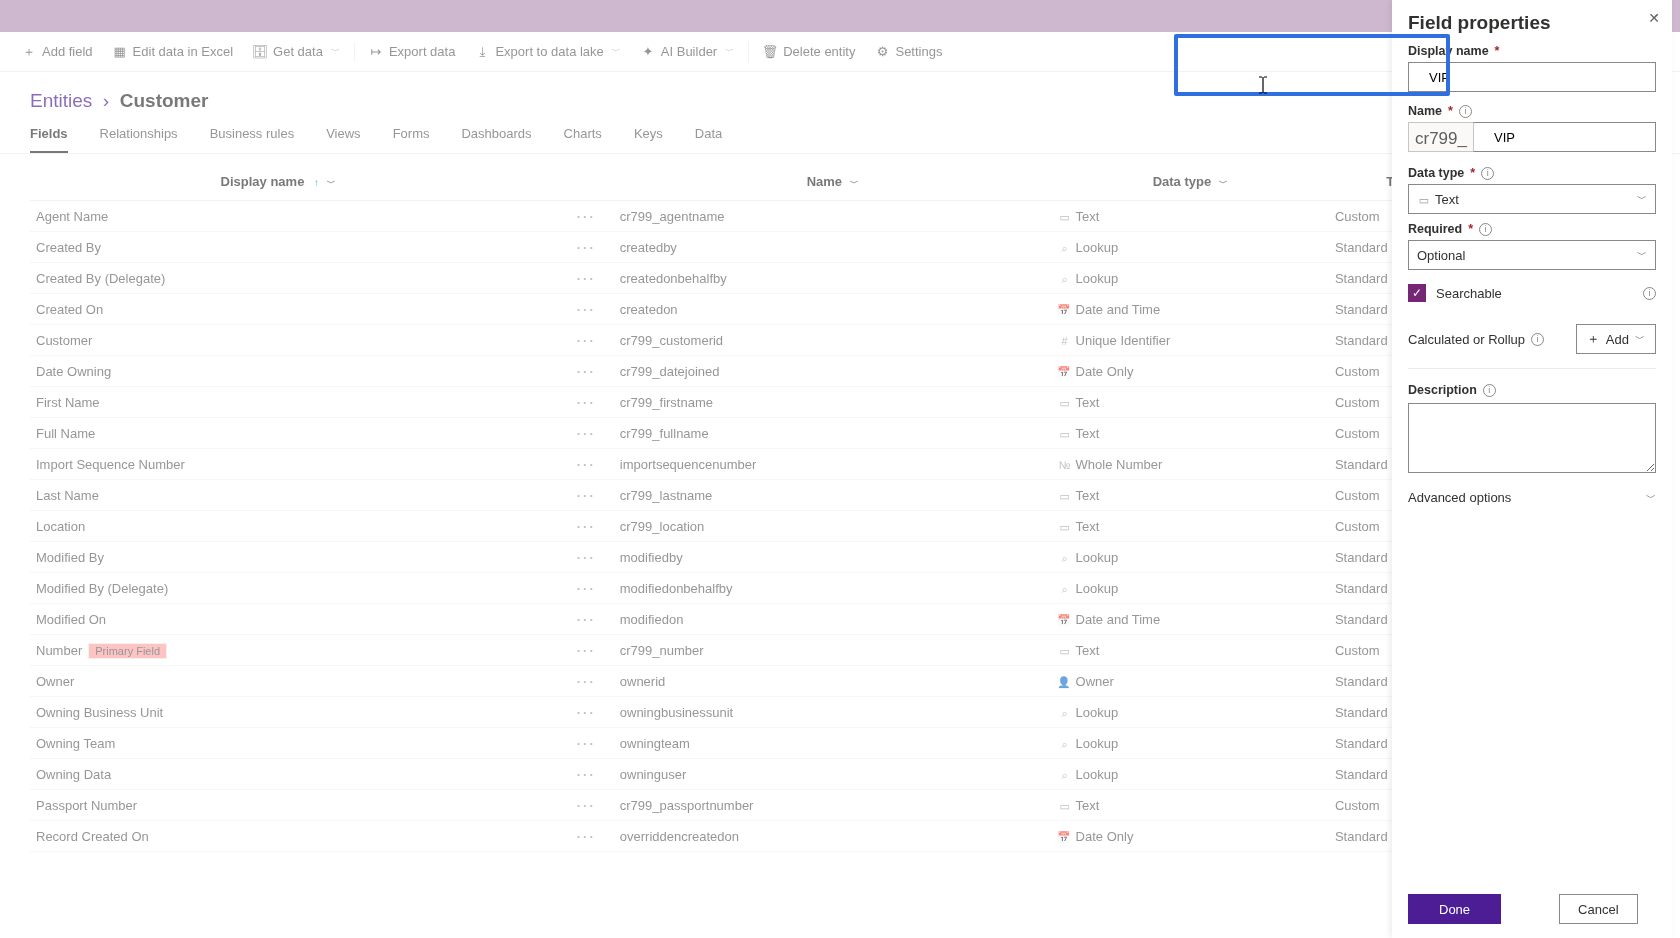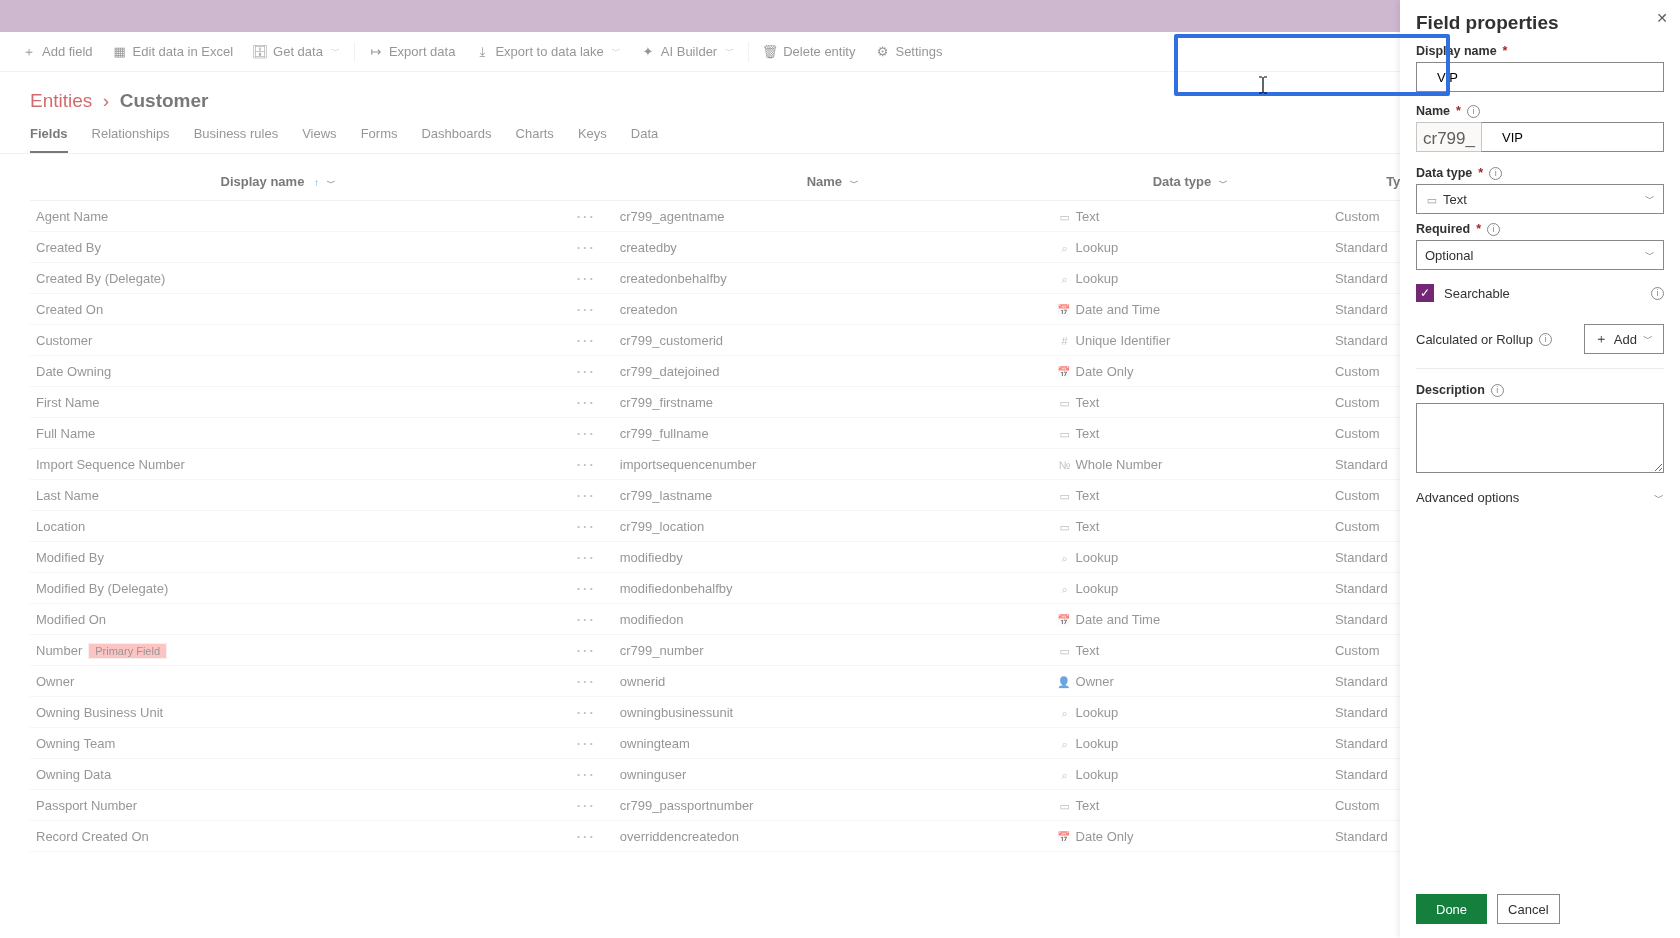--- a/index.html
+++ b/index.html
@@ -10,63 +10,63 @@
   .appbar .env-text { line-height:12px; }
   
   .cmdbar { height:40px; border-bottom:1px solid #edebe9; display:flex; align-items:center; padding:0 14px; gap:4px; font-size:13px; color:#605e5c; background:#fff;}
   .cmd-btn { display:flex; align-items:center; gap:6px; padding:4px 8px; border-radius:2px; cursor:pointer; }
   .cmd-sep { width:1px; height:20px; background:#edebe9; margin:0 2px; }
   .cmd-icon { width:14px; height:14px; display:flex; align-items:center; justify-content:center; color:#605e5c; }
   .chev { font-size:9px; color:#605e5c; margin-left:2px; }
   
   .crumbwrap { padding:18px 30px 0 30px; }
   .crumb { font-size:19px; color:#323130; }
-  .crumb .dim { color:#b91c1c; }
+  .crumb .dim { color:#4c1d95; }
   .crumb .cur { font-weight:600; }
   
-  .tabs { display:flex; gap:24px; padding:14px 30px 0 30px; border-bottom:1px solid #edebe9; font-size:13px; color:#605e5c; }
+  .tabs { display:flex; gap:32px; padding:14px 30px 0 30px; border-bottom:1px solid #edebe9; font-size:13px; color:#605e5c; }
   .tab { padding-bottom:10px; cursor:pointer; }
   .tab.active { color:#323130; border-bottom:2px solid #323130; font-weight:600; }
   
   .tablewrap { padding:10px 30px 0 30px; height:calc(938px - 32px - 40px - 50px - 40px); overflow:hidden; }
   table { width:100%; border-collapse:collapse; font-size:13px; color:#605e5c; table-layout:fixed;}
   th { text-align:center; font-weight:600; color:#323130; padding:10px 6px; border-bottom:1px solid #edebe9; font-size:13px; }
   th .hdr-chev { font-size:9px; color:#605e5c; margin-left:4px; }
   th .sort-up { font-size:10px; margin-left:6px; color:#0078d4;}
   td { padding:7px 6px; border-bottom:1px solid #f3f2f1; white-space:nowrap; overflow:hidden; text-overflow:ellipsis;}
   td.disp { color:#605e5c; }
   .row-ell { color:#a19f9d; letter-spacing:2px; font-weight:bold; text-align:right; padding-right:18px; cursor:pointer;}
   .dtype-icon { display:inline-block; width:14px; text-align:center; margin-right:4px; color:#a19f9d; font-size:11px;}
   .check { color:#a19f9d; font-size:14px; text-align:center;}
   .badge { font-size:11px; background:#fca5a5; border:1px solid #edebe9; color:#605e5c; padding:1px 6px; border-radius:2px; margin-left:6px;}
   
   .scrim { position:absolute; top:0; left:0; width:1680px; height:938px; background:rgba(255,255,255,0.35); pointer-events:none;}
   
-  .panel { position:absolute; top:0; right:0; width:280px; height:938px; background:#fff; box-shadow:-2px 0 6px rgba(0,0,0,.08); padding:12px 16px 60px 16px; font-size:13px; color:#323130; }
+  .panel { position:absolute; top:0; right:8px; width:280px; height:938px; background:#fff; box-shadow:-2px 0 6px rgba(0,0,0,.08); padding:12px 16px 60px 16px; font-size:13px; color:#323130; }
   .panel h2 { margin:0 0 10px 0; font-size:19px; font-weight:600; }
   .panel .close-x { position:absolute; top:10px; right:12px; font-size:14px; color:#605e5c; cursor:pointer;}
   .plabel { font-size:12.5px; font-weight:600; margin-top:8px; display:flex; align-items:center; gap:6px;}
   .req { color:#a4262c; }
   .info-i { width:13px; height:13px; border:1px solid #8a8886; border-radius:50%; display:inline-flex; align-items:center; justify-content:center; font-size:9px; color:#8a8886; font-weight:normal;}
   .txtfield { width:100%; height:30px; border:1px solid #8a8886; padding:0 20px; font-size:13px; margin-top:4px; }
   .name-row { display:flex; gap:0; margin-top:4px;}
   .prefix { border:1px solid #c8c6c4; border-right:none; background:#faf9f8; color:#605e5c; font-size:17px; padding:6px 6px; height:30px;}
   .name-row .txtfield { margin-top:0; flex:1; border-left-color:#c8c6c4;}
   .selectfield { width:100%; height:30px; border:1px solid #8a8886; background:#fff; padding:0 8px; font-size:13px; margin-top:4px; display:flex; align-items:center; justify-content:space-between; cursor:pointer;}
   .sel-chev { font-size:10px; color:#605e5c;}
   .chkrow { display:flex; align-items:center; gap:10px; margin-top:14px; }
   .chkbox { width:18px; height:18px; background:#742774; display:flex; align-items:center; justify-content:center; color:#fff; font-size:12px;}
   .searchable-info { margin-left:auto; }
   .calc-row { display:flex; align-items:center; justify-content:space-between; margin-top:22px; padding-bottom:14px; border-bottom:1px solid #edebe9;}
   .addbtn { border:1px solid #8a8886; height:30px; padding:0 10px; display:flex; align-items:center; gap:6px; font-size:13px; cursor:pointer;}
   .descbox { width:100%; height:70px; border:1px solid #8a8886; margin-top:6px; resize:both; }
   .advrow { display:flex; align-items:center; justify-content:space-between; margin-top:14px; cursor:pointer; font-size:13px;}
   .panel-footer { position:absolute; bottom:14px; left:16px; right:16px; display:flex; gap:10px;}
-  .btn-primary { background:#15803d; color:#fff; border:none; height:30px; padding:0 20px; font-size:13px; cursor:pointer;}
-  .btn-secondary { background:#fff; color:#323130; border:1px solid #8a8886; height:30px; padding:0 10px; font-size:13px; cursor:pointer;}
+  .btn-primary { background:#4c1d95; color:#fff; border:none; height:30px; padding:0 31px; font-size:13px; cursor:pointer;}
+  .btn-secondary { background:#fff; color:#323130; border:1px solid #8a8886; height:30px; padding:0 18px; font-size:13px; cursor:pointer;margin-left:48px;}
   
   .hl-box { position:absolute; border:4px solid #2f6fe0; border-radius:2px; pointer-events:none;}
   .hl1 { top:34px; left:1174px; width:276px; height:62px;}
   .cursor-caret { position:absolute; width:14px; height:18px; pointer-events:none; }
 </style>
 </head>
 <body>
 
 <div class="appbar">
   <span class="env-icon">⚙</span>

